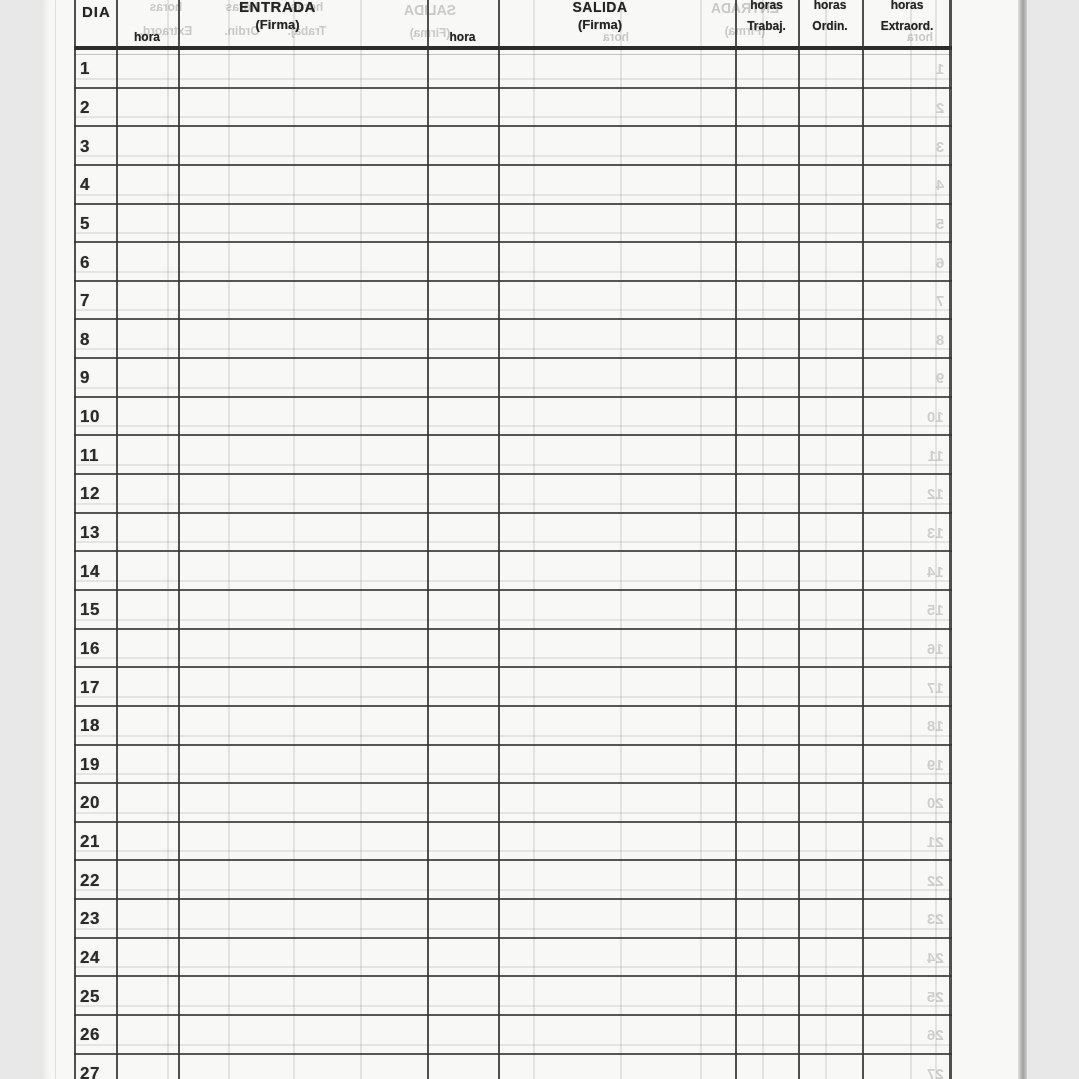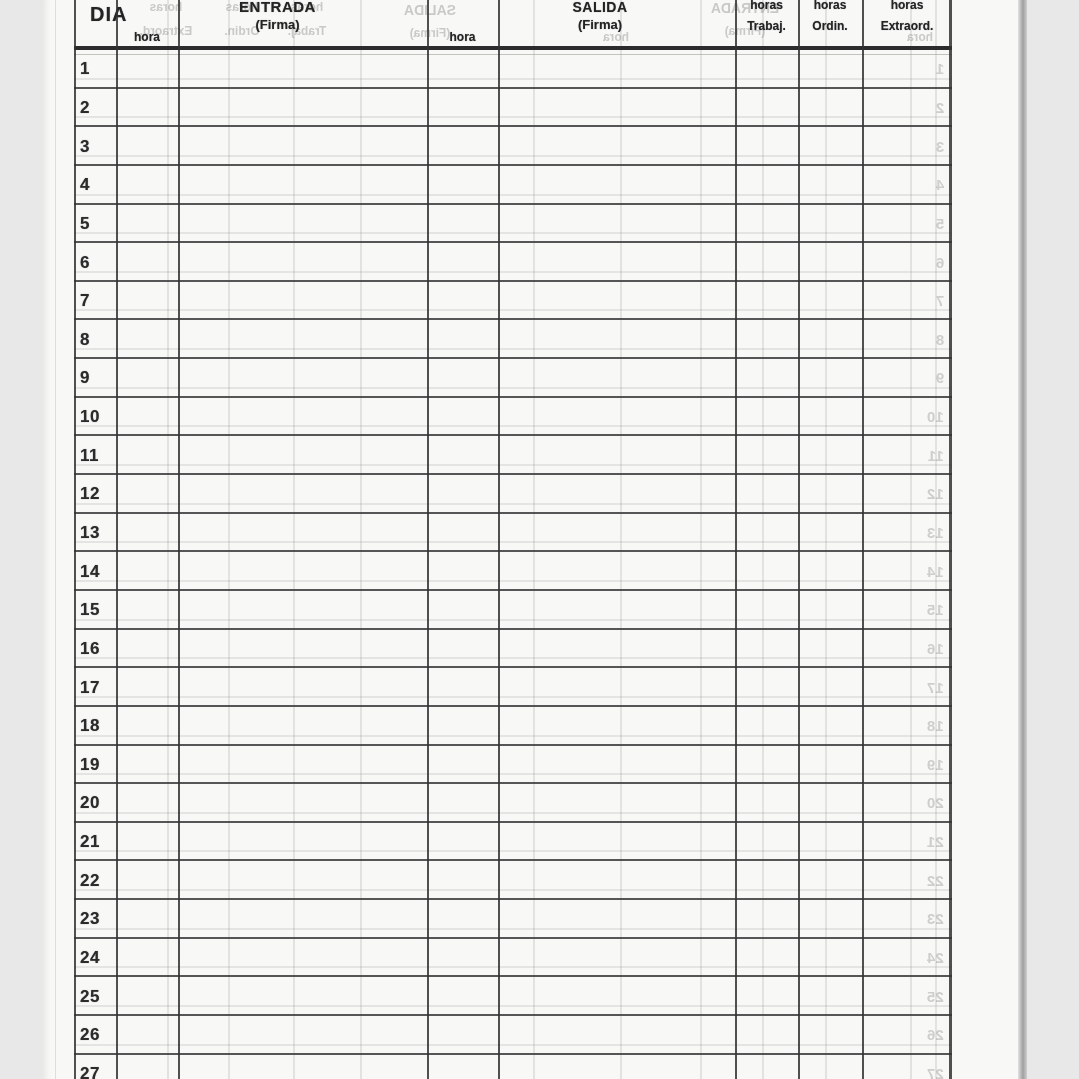--- a/index.html
+++ b/index.html
@@ -31,21 +31,21 @@
   .g0{left:93px;} .g1{left:154px;} .g2{left:219px;} .g3{left:286px;}
   .g4{left:459px;} .g5{left:546px;} .g6{left:626px;} .g7{left:688px;}
   .g8{left:751px;} .g9{left:836px;} .g10{left:861px;}
   .rule-thick{position:absolute; left:0; width:878px; top:46px; height:4px; background:#2c2c2c;}
   .rule-light{position:absolute; left:0; width:878px; top:54px; height:1px; background:rgba(150,150,150,0.55);}
   
   .hlabel{
     position:absolute; color:#242424; font-weight:bold;
     text-shadow:0 0 1px rgba(40,40,40,0.5); text-align:center; white-space:nowrap;
   }
-  .h-dia{left:16px; top:3px; font-size:20px; letter-spacing:1px; text-align:left;}
+  .h-dia{left:8px; top:3px; font-size:15px; letter-spacing:1px; text-align:left;}
   .h-hora-in{left:42px; width:62px; top:30px; font-size:12px;}
   .h-ent1{left:126px; width:155px; top:-2px; font-size:15px; letter-spacing:0.5px;}
   .h-ent2{left:126px; width:155px; top:17px; font-size:13px; font-weight:bold;}
   .h-hora-out{left:353px; width:71px; top:30px; font-size:12px;}
   .h-sal1{left:446px; width:160px; top:-1px; font-size:14px; letter-spacing:0.5px;}
   .h-sal2{left:446px; width:160px; top:17px; font-size:13px;}
   .h-tr1{left:661px; width:63px; top:-2px; font-size:12px;}
   .h-tr2{left:661px; width:63px; top:19px; font-size:12px;}
   .h-or1{left:724px; width:64px; top:-2px; font-size:12px;}
   .h-or2{left:724px; width:64px; top:19px; font-size:12px;}

